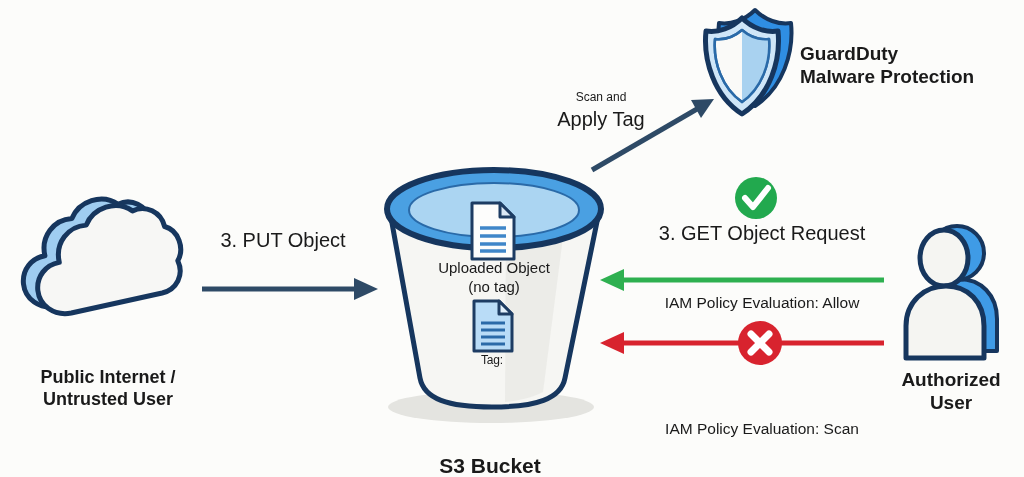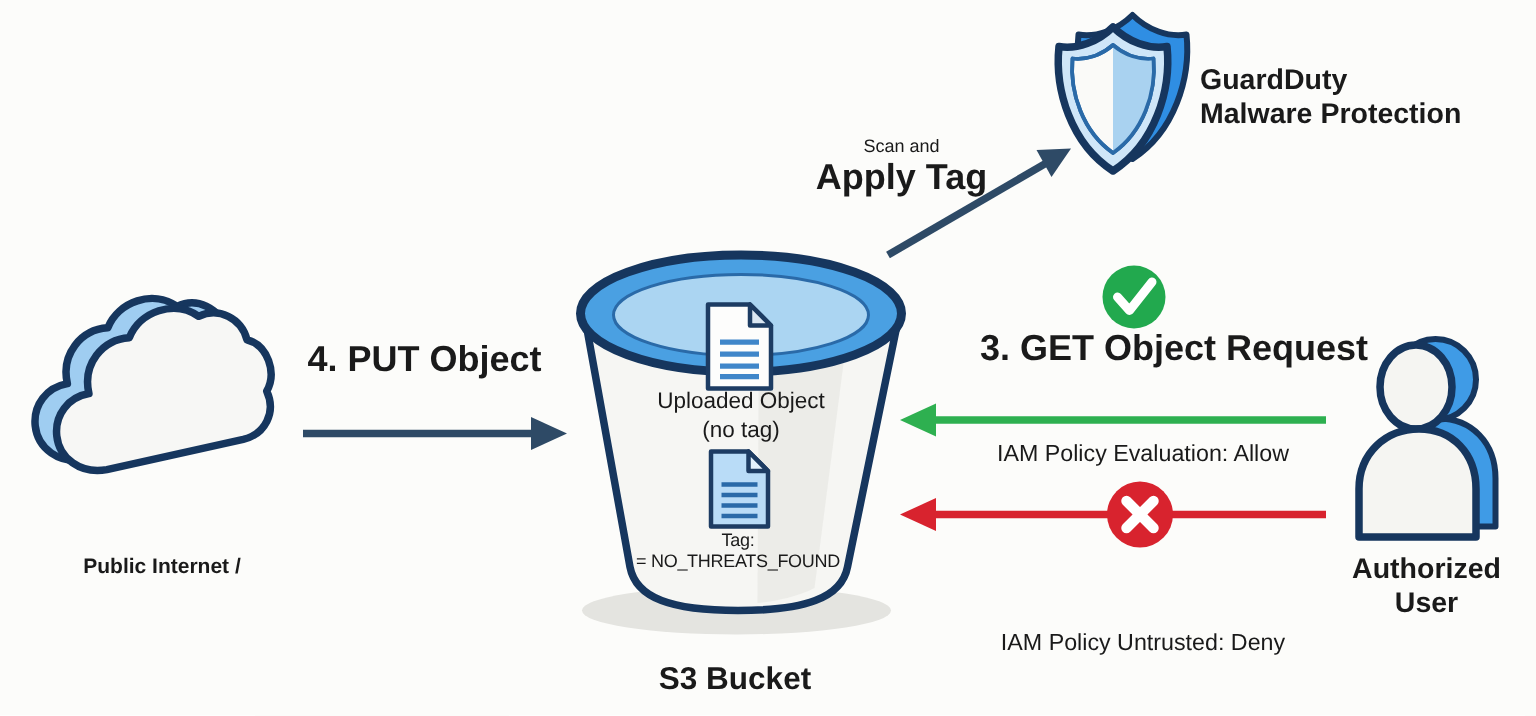--- a/index.html
+++ b/index.html
@@ -5,23 +5,23 @@
   html,body{margin:0;padding:0;background:#ffffff;}
   .canvas{
     position:relative;width:1024px;height:477px;overflow:hidden;
     background:#fcfcfa;
     font-family:"Liberation Sans","DejaVu Sans",sans-serif;
     color:#1a1a1a;
   }
   .layer{position:absolute;left:0;top:0;}
   .txt{position:absolute;text-align:center;white-space:nowrap;}
   .txt.left{text-align:left;}
-  .title{font-size:24px;font-weight:bold;line-height:22px;}
+  .title{font-size:20px;font-weight:normal;line-height:22px;}
   .sub{font-size:12px;line-height:22px;}
-  .node-label{font-size:14px;font-weight:bold;line-height:22px;}
+  .node-label{font-size:18px;font-weight:bold;line-height:22px;}
   .iam{font-size:15.5px;line-height:18px;}
   .bucket-small{font-size:15px;line-height:19px;}
   .bucket-tag{font-size:12px;line-height:13.5px;letter-spacing:-0.2px;}
   .s3-title{font-size:21px;font-weight:bold;}
 </style>
 </head>
 <body>
 
 <div class="canvas">
 
@@ -98,53 +98,53 @@
     <g transform="translate(902,224)">
       <path d="M 4 134 L 4 102 C 4 78 22 62 44 62 C 66 62 82 78 82 102 L 82 134 Z" transform="translate(13,-7)" fill="#3f9be6" stroke="#16365e" stroke-width="4" stroke-linejoin="round"></path>
       <circle cx="55" cy="29" r="27" fill="#3f9be6" stroke="#16365e" stroke-width="4"></circle>
       <ellipse cx="42" cy="34" rx="24" ry="28" fill="#f5f5f2" stroke="#16365e" stroke-width="5"></ellipse>
       <path d="M 4 134 L 4 102 C 4 78 22 62 44 62 C 66 62 82 78 82 102 L 82 134 Z" fill="#f5f5f2" stroke="#16365e" stroke-width="5" stroke-linejoin="round"></path>
     </g>
   </svg>
 
   <div class="txt" style="left:8px;top:366px;width:200px;">
     <div class="node-label">Public Internet /</div>
+    <div class="node-label">Untrusted User</div>
   </div>
 
   <div class="txt" style="left:183px;top:229px;width:200px;">
-    <div class="title">4. PUT Object</div>
+    <div class="title">3. PUT Object</div>
   </div>
 
   <div class="txt" style="left:521px;top:86px;width:160px;">
     <div class="sub">Scan and</div>
     <div class="title">Apply Tag</div>
   </div>
 
   <div class="txt" style="left:394px;top:258px;width:200px;">
     <div class="bucket-small">Uploaded Object</div>
     <div class="bucket-small">(no tag)</div>
   </div>
 
   <div class="txt left" style="left:800px;top:42px;width:220px;">
     <div class="node-label" style="font-size:19px;line-height:23px;">GuardDuty</div>
     <div class="node-label" style="font-size:19px;line-height:23px;">Malware Protection</div>
   </div>
 
   <div class="txt" style="left:402px;top:354px;width:180px;">
     <div class="bucket-tag">Tag:</div>
-    <div class="bucket-tag">= NO_THREATS_FOUND</div>
   </div>
 
-  <div class="txt s3-title" style="left:390px;top:441px;width:200px;">S3 Bucket</div>
+  <div class="txt s3-title" style="left:390px;top:454px;width:200px;">S3 Bucket</div>
 
-  <div class="txt" style="left:612px;top:222px;width:300px;text-align:right;">
+  <div class="txt" style="left:612px;top:222px;width:300px;">
     <div class="title">3. GET Object Request</div>
   </div>
   <div class="txt iam" style="left:612px;top:294px;width:300px;">IAM Policy Evaluation: Allow</div>
 
-  <div class="txt iam" style="left:612px;top:420px;width:300px;">IAM Policy Untrusted: Deny</div>
+  <div class="txt iam" style="left:612px;top:420px;width:300px;">IAM Policy Evaluation: Scan</div>
 
   <div class="txt" style="left:851px;top:368px;width:200px;">
     <div class="node-label" style="font-size:19px;line-height:23px;">Authorized</div>
     <div class="node-label" style="font-size:19px;line-height:23px;">User</div>
   </div>
 
 </div>
 
 </body></html>

